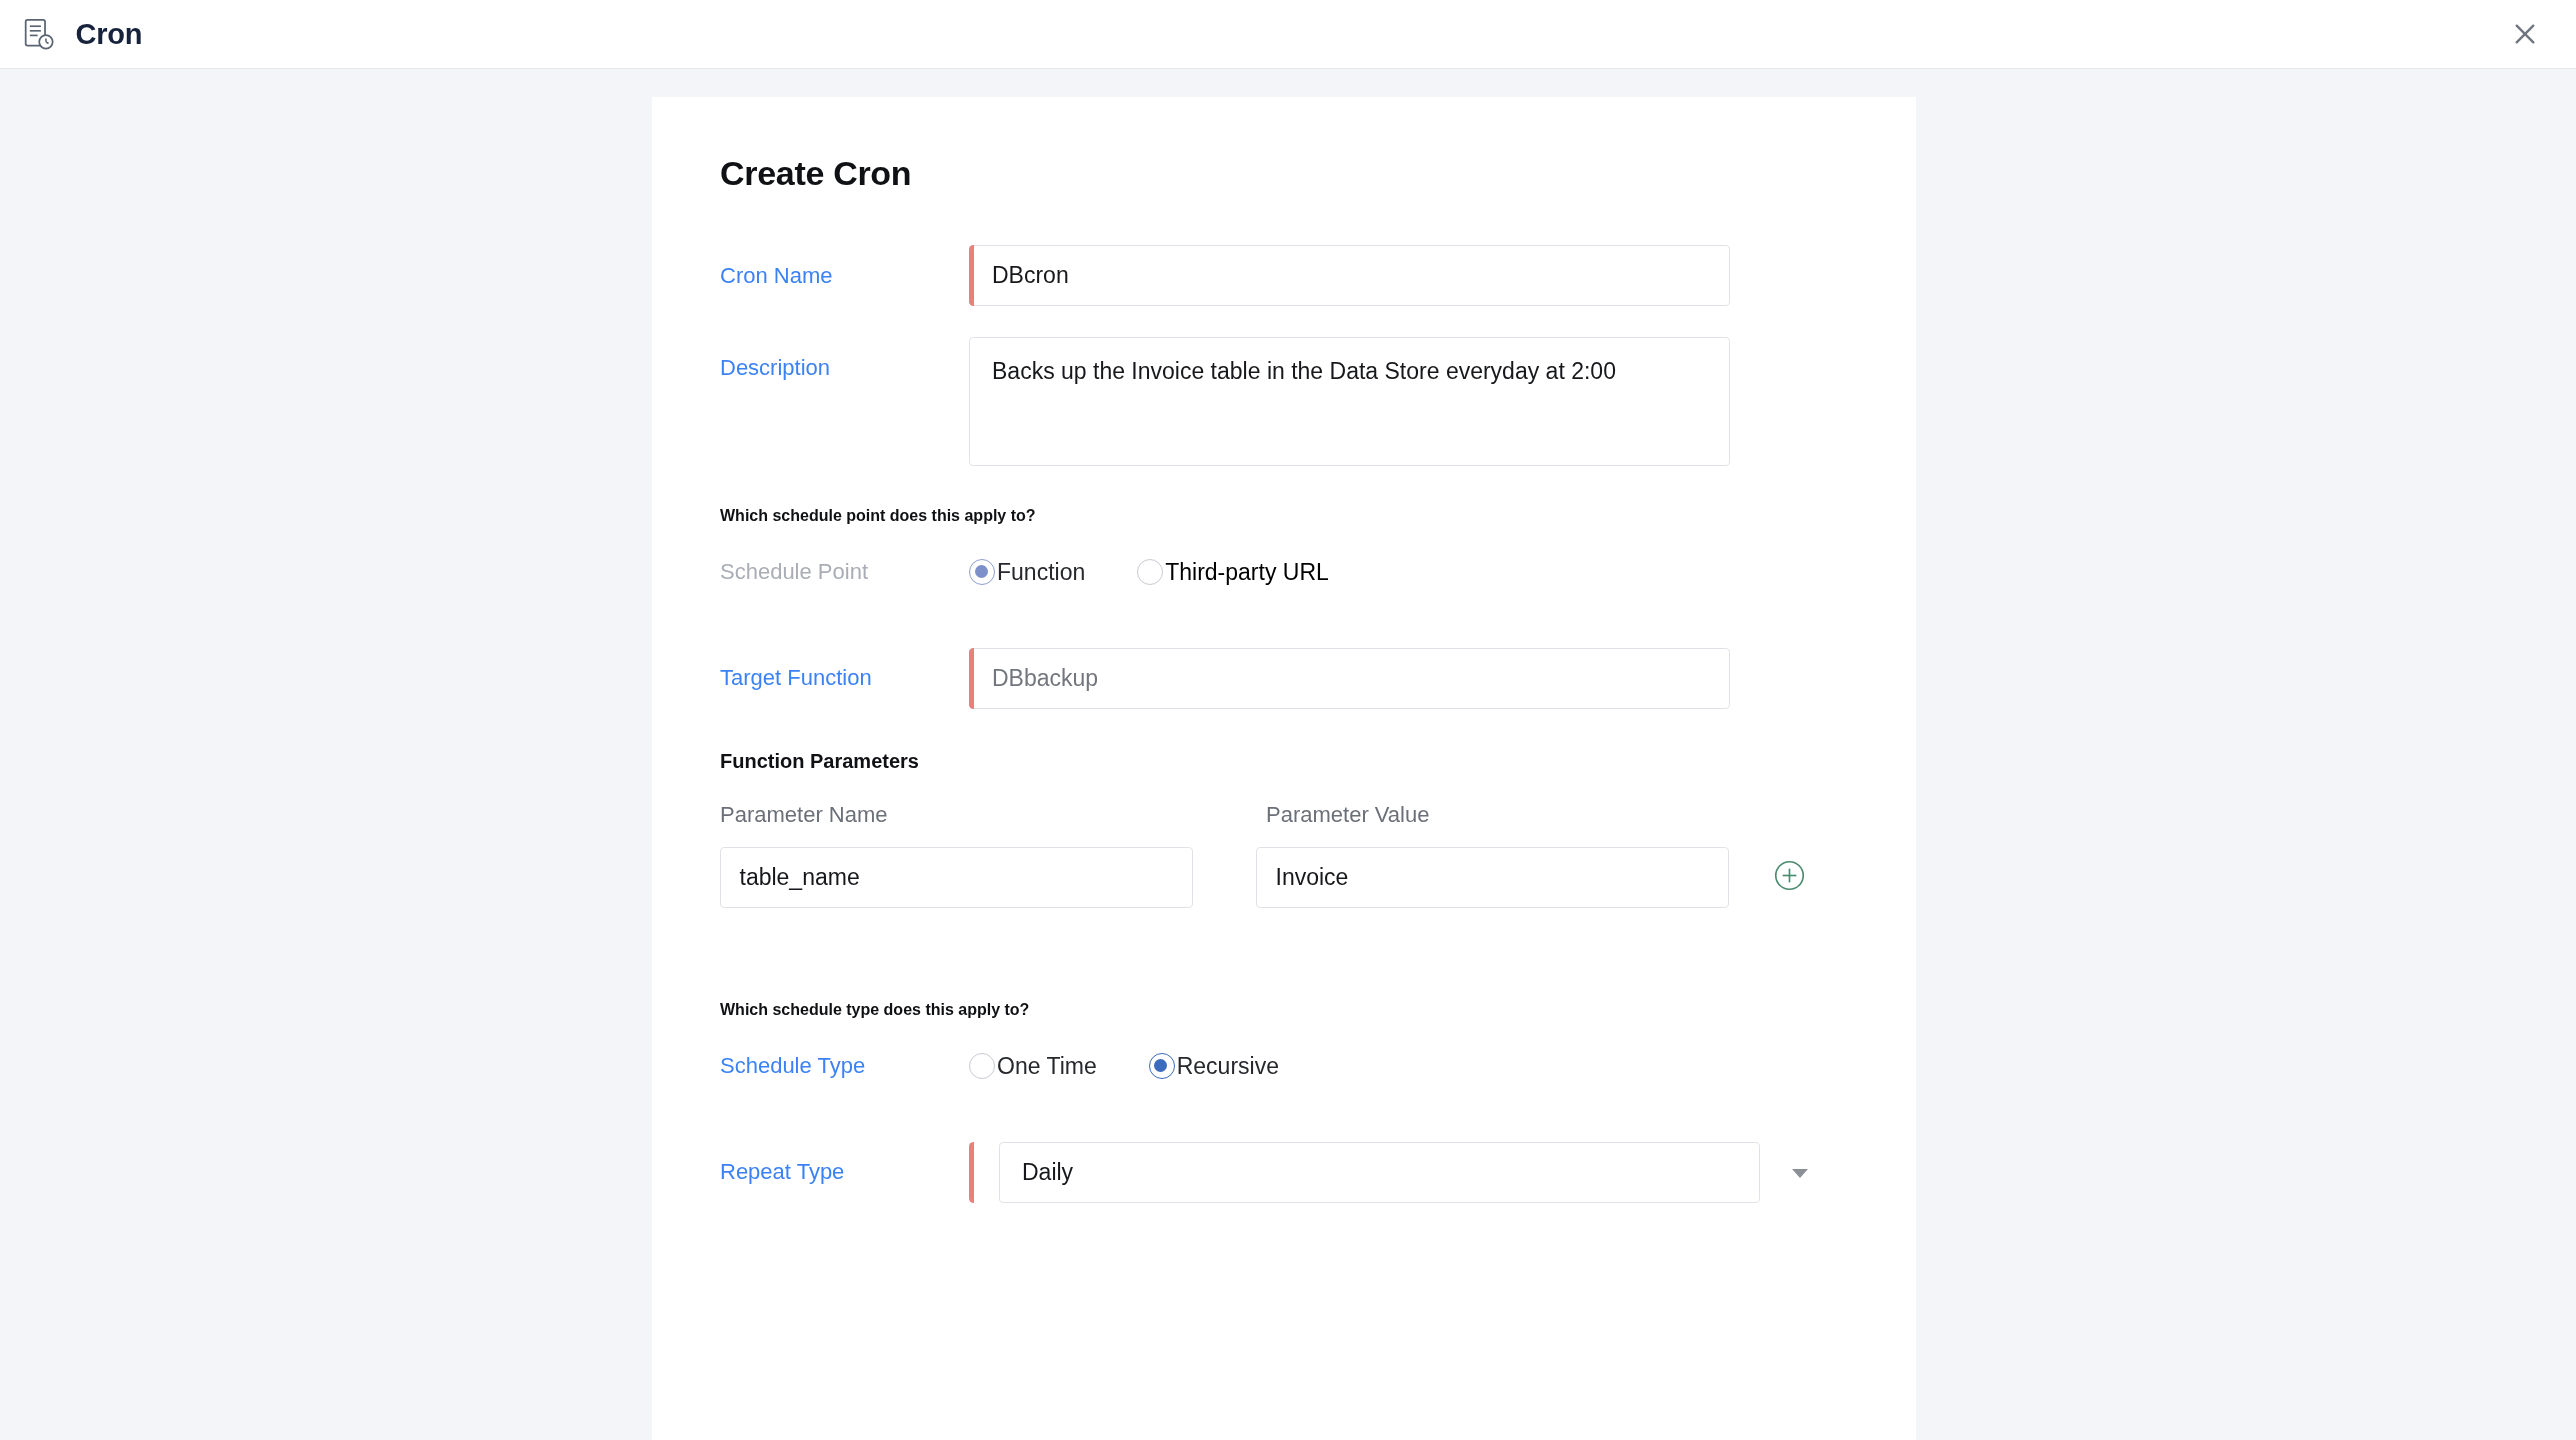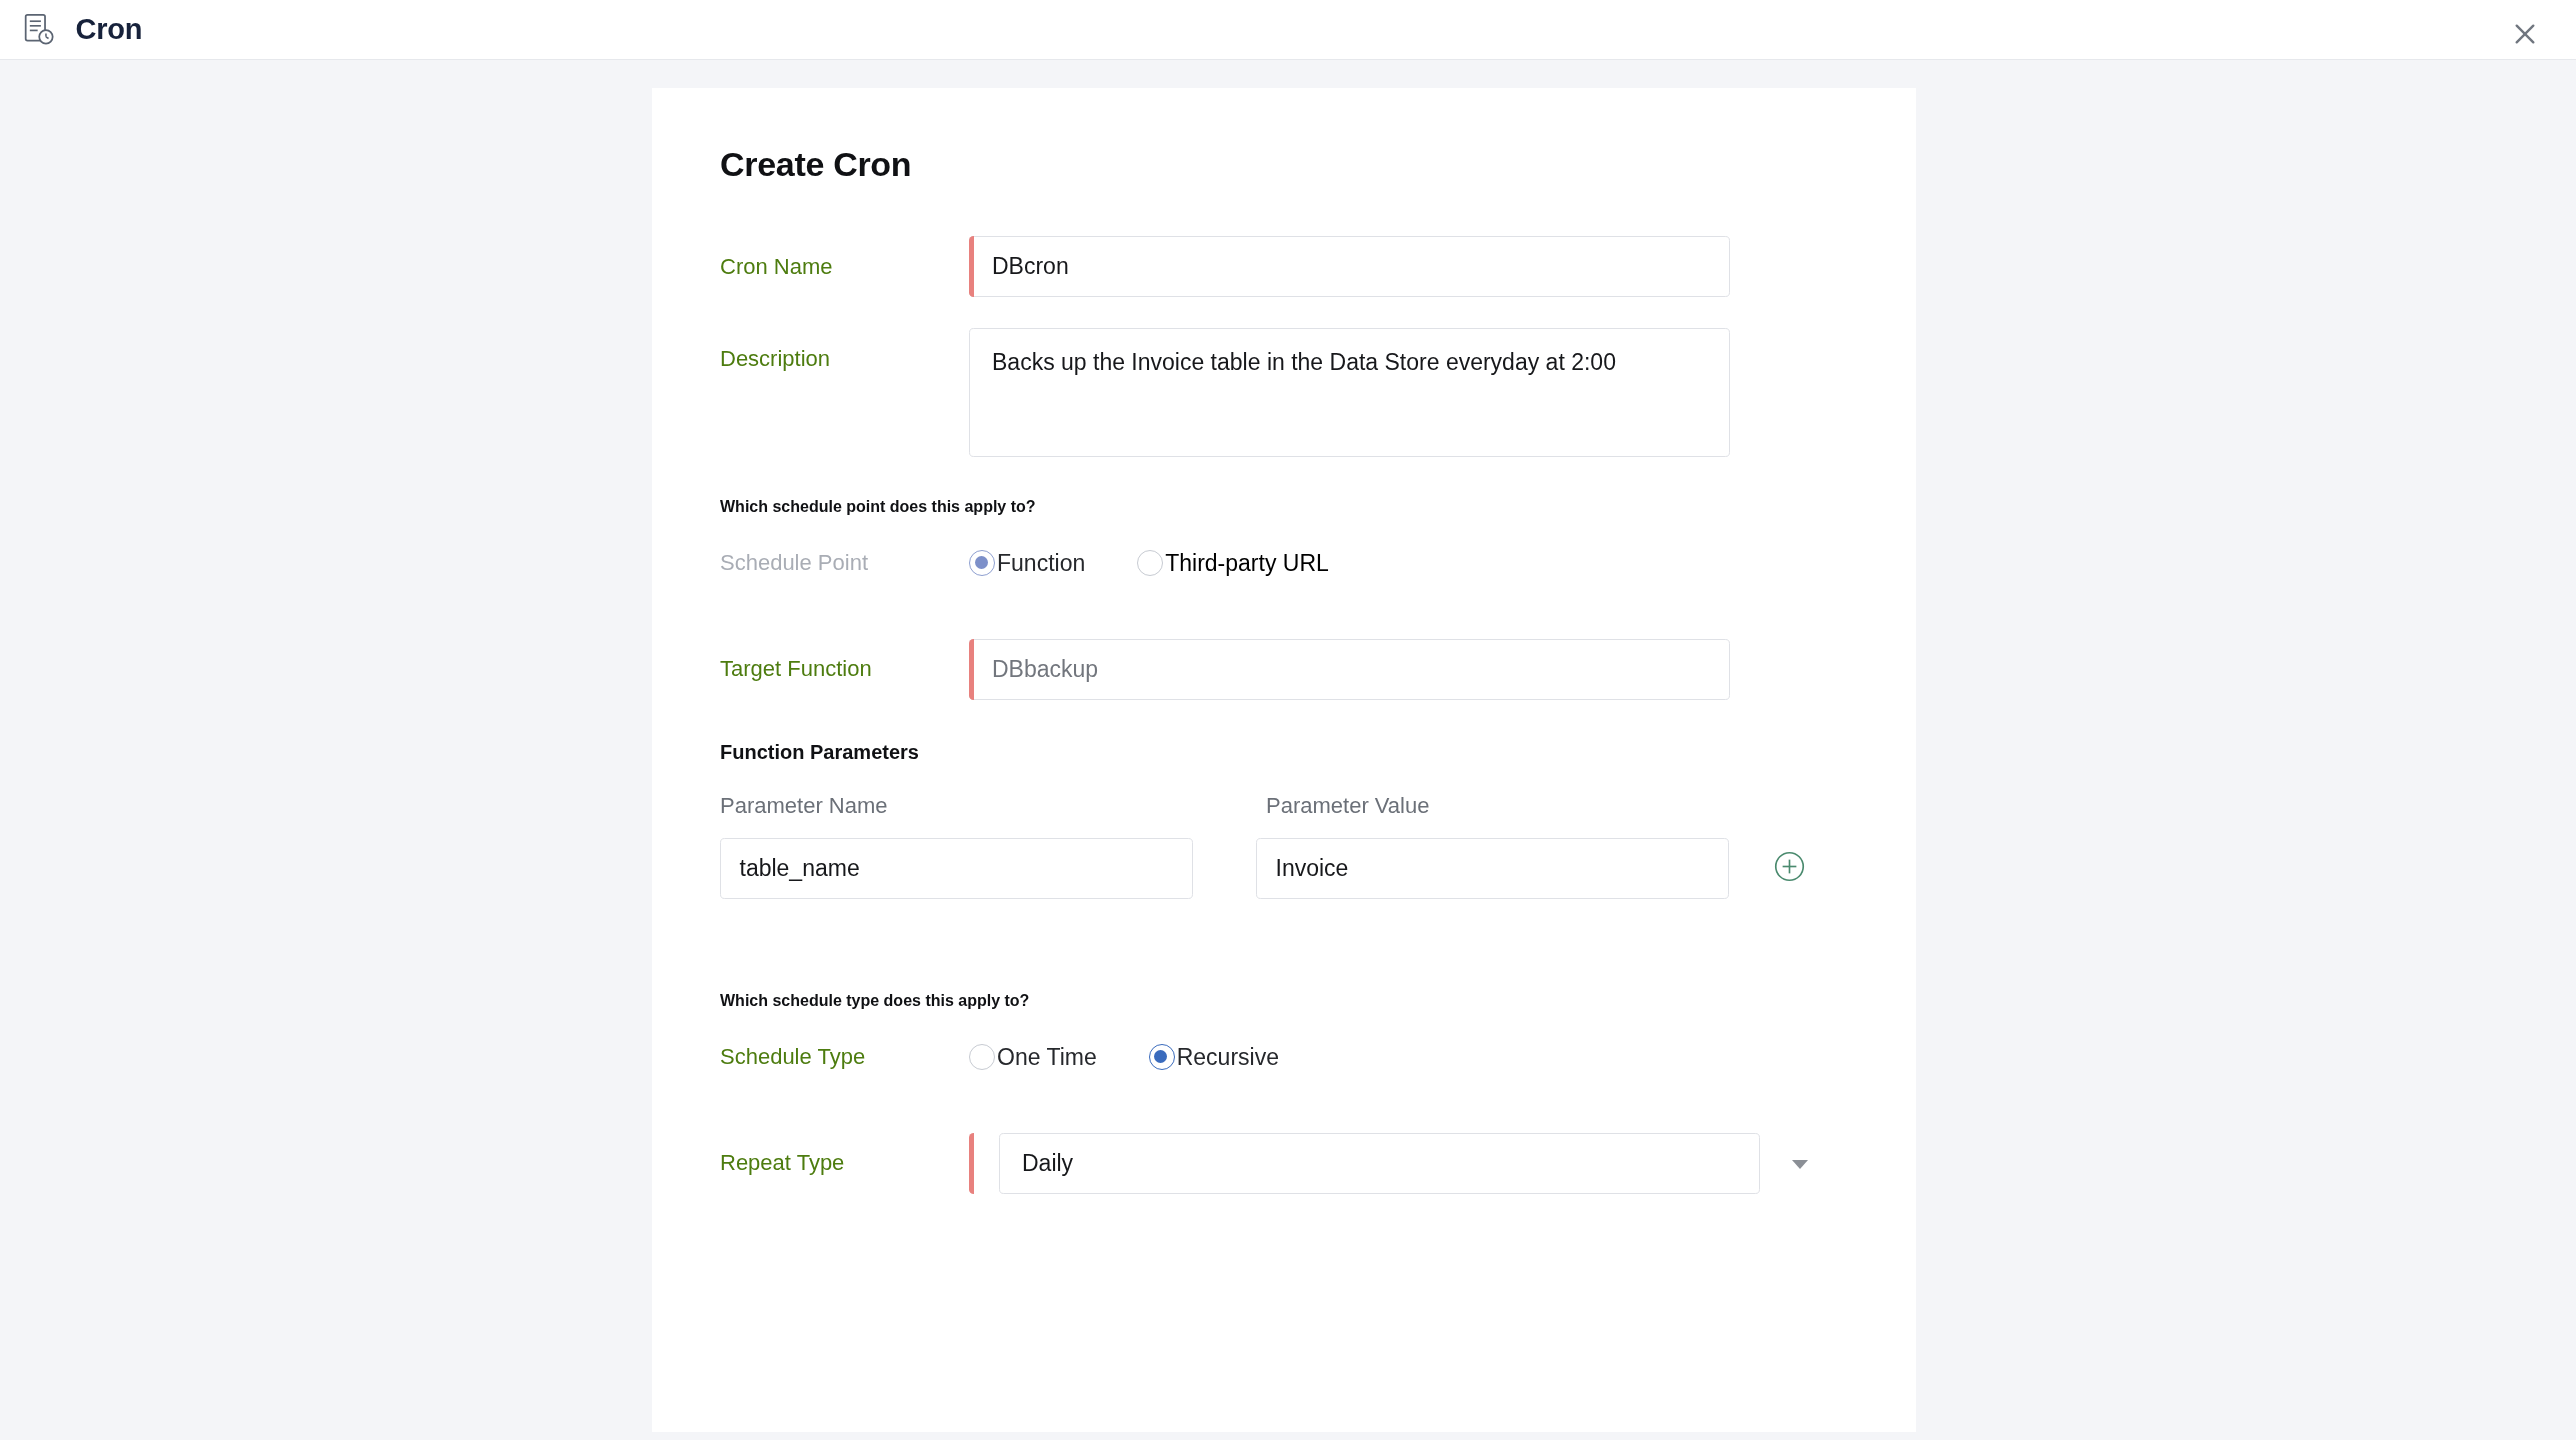--- a/index.html
+++ b/index.html
@@ -8,21 +8,21 @@
     height: 1441px;
     background: #f4f5f8;
     font-family: "Liberation Sans", sans-serif;
     overflow: hidden;
   }
 
   
   .topbar {
     position: relative;
     width: 2576px;
-    height: 60px;
+    height: 69px;
     background: #ffffff;
     border-bottom: 0.9px solid #e6e8ec;
     display: flex;
     align-items: center;
   }
   .topbar-left {
     display: flex;
     align-items: center;
     gap: 18.5px;
     margin-left: 22px;
@@ -77,21 +77,21 @@
   
   .form-row {
     display: flex;
     align-items: flex-start;
     margin-bottom: 31px;
   }
   .field-label {
     width: 249px;
     flex: 0 0 249px;
     font-size: 22px;
-    color: #4d7c0f;
+    color: #3b82f6;
     padding-top: 16.6px;
     line-height: 1.3;
   }
   .field-label.disabled { color: #a9adb5; }
 
   .input-wrap { position: relative; width: 761px; }
   .req-bar {
     position: absolute;
     left: 0; top: 0; bottom: 0;
     width: 4.6px;

